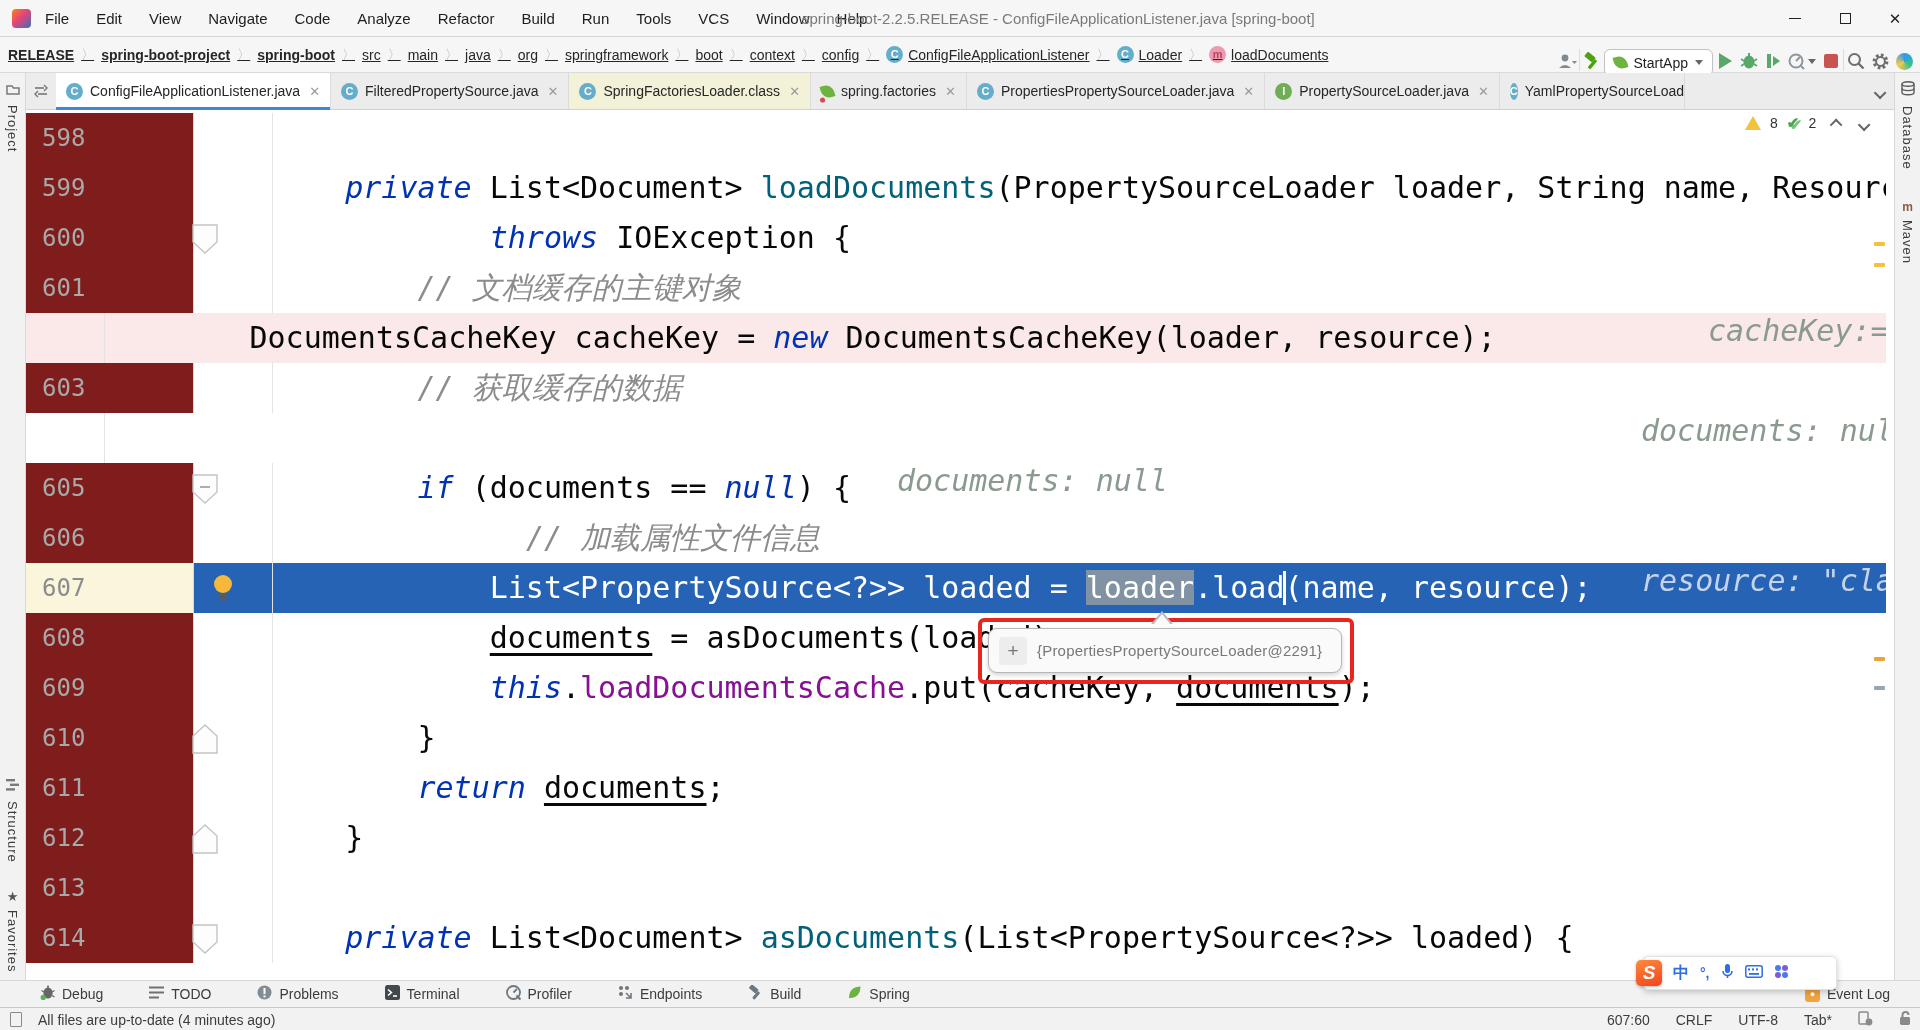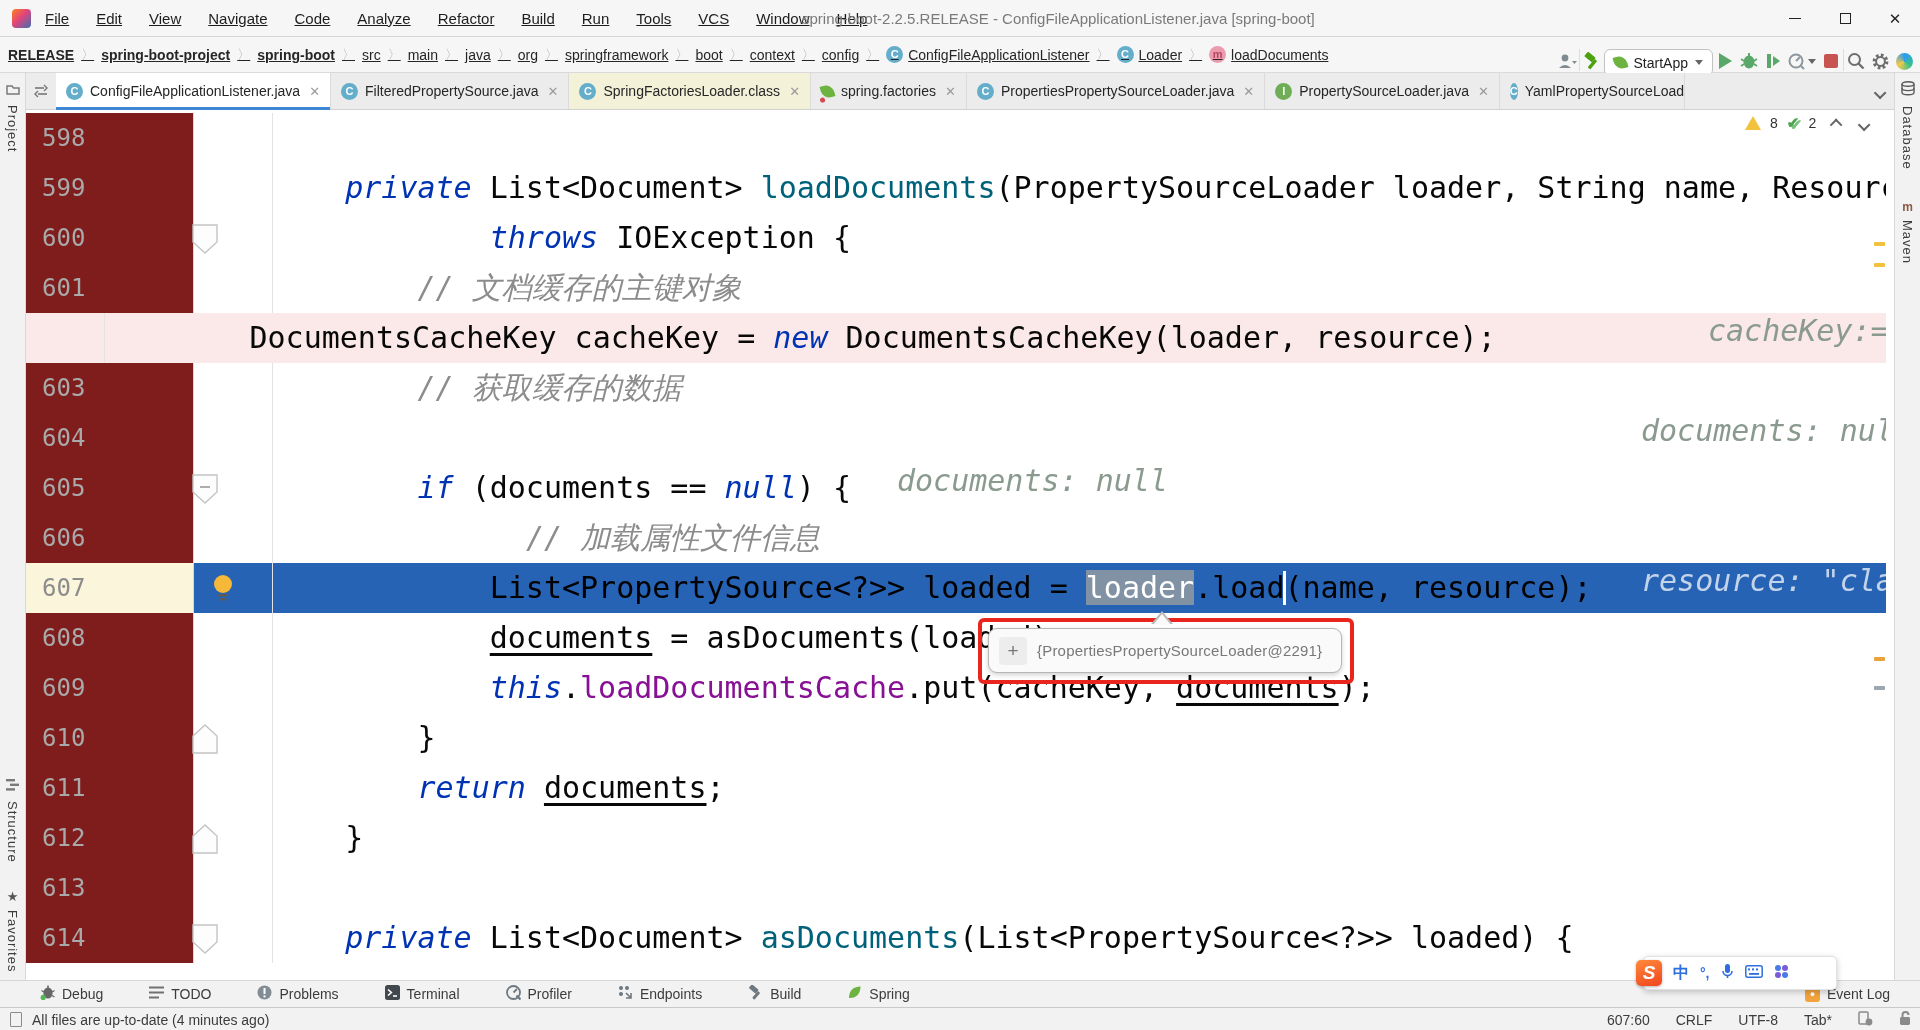--- a/index.html
+++ b/index.html
@@ -5,21 +5,21 @@
   * { margin:0; padding:0; box-sizing:border-box; }
   html,body { width:1920px; height:1030px; overflow:hidden; background:#F2F2F2;
     font-family:"Liberation Sans", sans-serif; -webkit-font-smoothing:antialiased; }
 
   
   #titlebar { position:absolute; left:0; top:0; width:1920px; height:37px; background:#F6F6F6;
     border-bottom:1px solid #D5D5D5; display:flex; align-items:center; }
   #app-logo { width:19px; height:19px; border-radius:4px; margin:0 14px 0 12px;
     background:linear-gradient(135deg,#FC801D 0%,#E3447A 45%,#3C6EB4 100%); }
   #menubar { display:flex; gap:27px; font-size:15px; color:#1d1d1d; }
-  .menu-item { cursor:default;text-decoration:underline; }
+  .menu-item { cursor:default; }
   #win-title { position:absolute; left:802px; top:0; height:37px; line-height:37px;
     font-size:15px; color:#7a7a7a; white-space:nowrap; }
   #win-controls { position:absolute; right:0; top:0; height:37px; display:flex; }
   .win-btn { width:50px; height:37px; display:flex; align-items:center; justify-content:center; color:#222; }
   .glyph-min { width:12px; height:1px; background:#222; display:block; }
   .glyph-max { width:11px; height:11px; border:1.5px solid #222; display:block; }
   .glyph-close { font-size:15px; }
 
   
   #navbar { position:absolute; left:0; top:37px; width:1920px; height:36px; background:#F6F6F6;
@@ -70,21 +70,21 @@
   .numcell { width:168px; background:#7f1d1d; border-right:1px solid #D8D8D8; color:#A9A9A9;
     font:24px "DejaVu Sans Mono", monospace; padding-left:16px; line-height:50px; position:relative; flex:none; }
   .iconcell { width:79px; border-right:1px solid #E3E3E3; position:relative; flex:none; }
   .codecell { flex:1; font:30px/50px "DejaVu Sans Mono", monospace; white-space:pre; color:#080808; }
   .row.bg-breakpoint .iconcell, .row.bg-breakpoint .codecell { background:#FAE9E8; }
   .row.bg-debug .iconcell, .row.bg-debug .codecell { background:#2663B5; }
   .row.bg-debug .numcell { background:#FBF5DC; color:#8c8c8c; }
   .tk-k { color:#0033B3;font-style:italic; } .tk-m { color:#00627A; } .tk-f { color:#871094; }
   .tk-c { color:#8C8C8C; font-style:italic; } .tk-p { color:#080808; }
   .tk-u { color:#080808; text-decoration:underline; text-underline-offset:5px; }
-  .tk-w { color:#000000; } .tk-sel { color:#fff; background:#8192A5; }
+  .tk-w { color:#ffffff; } .tk-sel { color:#fff; background:#8192A5; }
   .tk-caret { display:inline-block; width:3px; height:34px; background:#fff; vertical-align:-7px; margin:0 -1.5px; }
   .hint { position:absolute; top:0; line-height:50px; font:italic 30px "DejaVu Sans Mono", monospace; color:#8A9A8F; white-space:pre; }
   .hint.on-debug { color:#C3D4EA; }
   .bp-icon { position:absolute; right:20px; top:10px; width:29px; height:29px; }
   .bulb-icon { position:absolute; left:16px; top:11px; width:26px; height:28px; }
   .fold { position:absolute; left:-2px; top:11px; }
 
   
   #inspections { position:absolute; left:1719px; top:4px; display:flex; align-items:center; gap:9px;
     font-size:14px; color:#333; }
@@ -117,21 +117,21 @@
     border-top:1px solid #D6D6D6; display:flex; align-items:center; gap:46px; padding-left:40px;
     font-size:14px; color:#3c3c3c; }
   .tool-item { display:flex; align-items:center; gap:7px; }
   .sq-icon { width:15px; height:15px; border-radius:3px; display:inline-flex; align-items:center;
     justify-content:center; color:#fff; font-size:9px; }
   #event-log { position:absolute; right:30px; display:flex; align-items:center; gap:7px; }
 
   
   #statusbar { position:absolute; left:0; bottom:0; width:1920px; height:23px; background:#F2F2F2;
     border-top:1px solid #C9C9C9; font-size:14px; color:#3c3c3c; }
-  #status-left { position:absolute; left:10px; top:0; height:23px; display:flex; align-items:center; gap:10px; }
+  #status-left { position:absolute; left:10px; top:0; height:23px; display:flex; align-items:center; gap:16px; }
   .doc-ico { width:12px; height:15px; border:1.5px solid #8a8a8a; border-radius:1px; }
   #status-right { position:absolute; right:8px; top:0; height:23px; display:flex; align-items:center; gap:26px; }
 
   
   #ime { position:absolute; left:1643px; top:956px; width:194px; height:34px; background:#fff;
     border:1px solid #E2E2E2; border-radius:5px; box-shadow:0 2px 6px rgba(0,0,0,.22); z-index:60;
     display:flex; align-items:center; gap:11px; padding:0 8px; }
   #ime-s { width:26px; height:26px; margin-left:-16px; border-radius:5px; background:linear-gradient(160deg,#FF8A3C,#F0441E);
     color:#fff; font-weight:bold; font-style:italic; font-size:19px; text-align:center; line-height:25px;
     box-shadow:0 1px 3px rgba(0,0,0,.3); }
@@ -419,21 +419,20 @@
         <span class="iconcell"></span>
         <span class="codecell"><span class="tk-p">        DocumentsCacheKey cacheKey = </span><span class="tk-k">new</span><span class="tk-p"> DocumentsCacheKey(loader, resource);</span></span>
         <span class="hint" style="left: 1682px;">cacheKey:=D</span>
       </div>
       <div class="row">
         <span class="numcell">603</span>
         <span class="iconcell"></span>
         <span class="codecell"><span class="tk-p">        </span><span class="tk-c">// 获取缓存的数据</span></span>
       </div>
       <div class="row">
-        <span class="numcell">604</span>
         <span class="iconcell"></span>
         <span class="hint" style="left: 1615px;">documents: null</span>
       </div>
       <div class="row">
         <span class="numcell">605</span>
         <span class="iconcell">
           <span class="fold"><svg width="27" height="30">
               <path d="M1 1 H25 V18 L13 29 L1 18 Z" fill="#FDFDFD" stroke="#C4C4C4" stroke-width="1.4"></path>
               <line x1="8" y1="13" x2="18" y2="13" stroke="#9a9a9a" stroke-width="1.6"></line>
             </svg></span>

